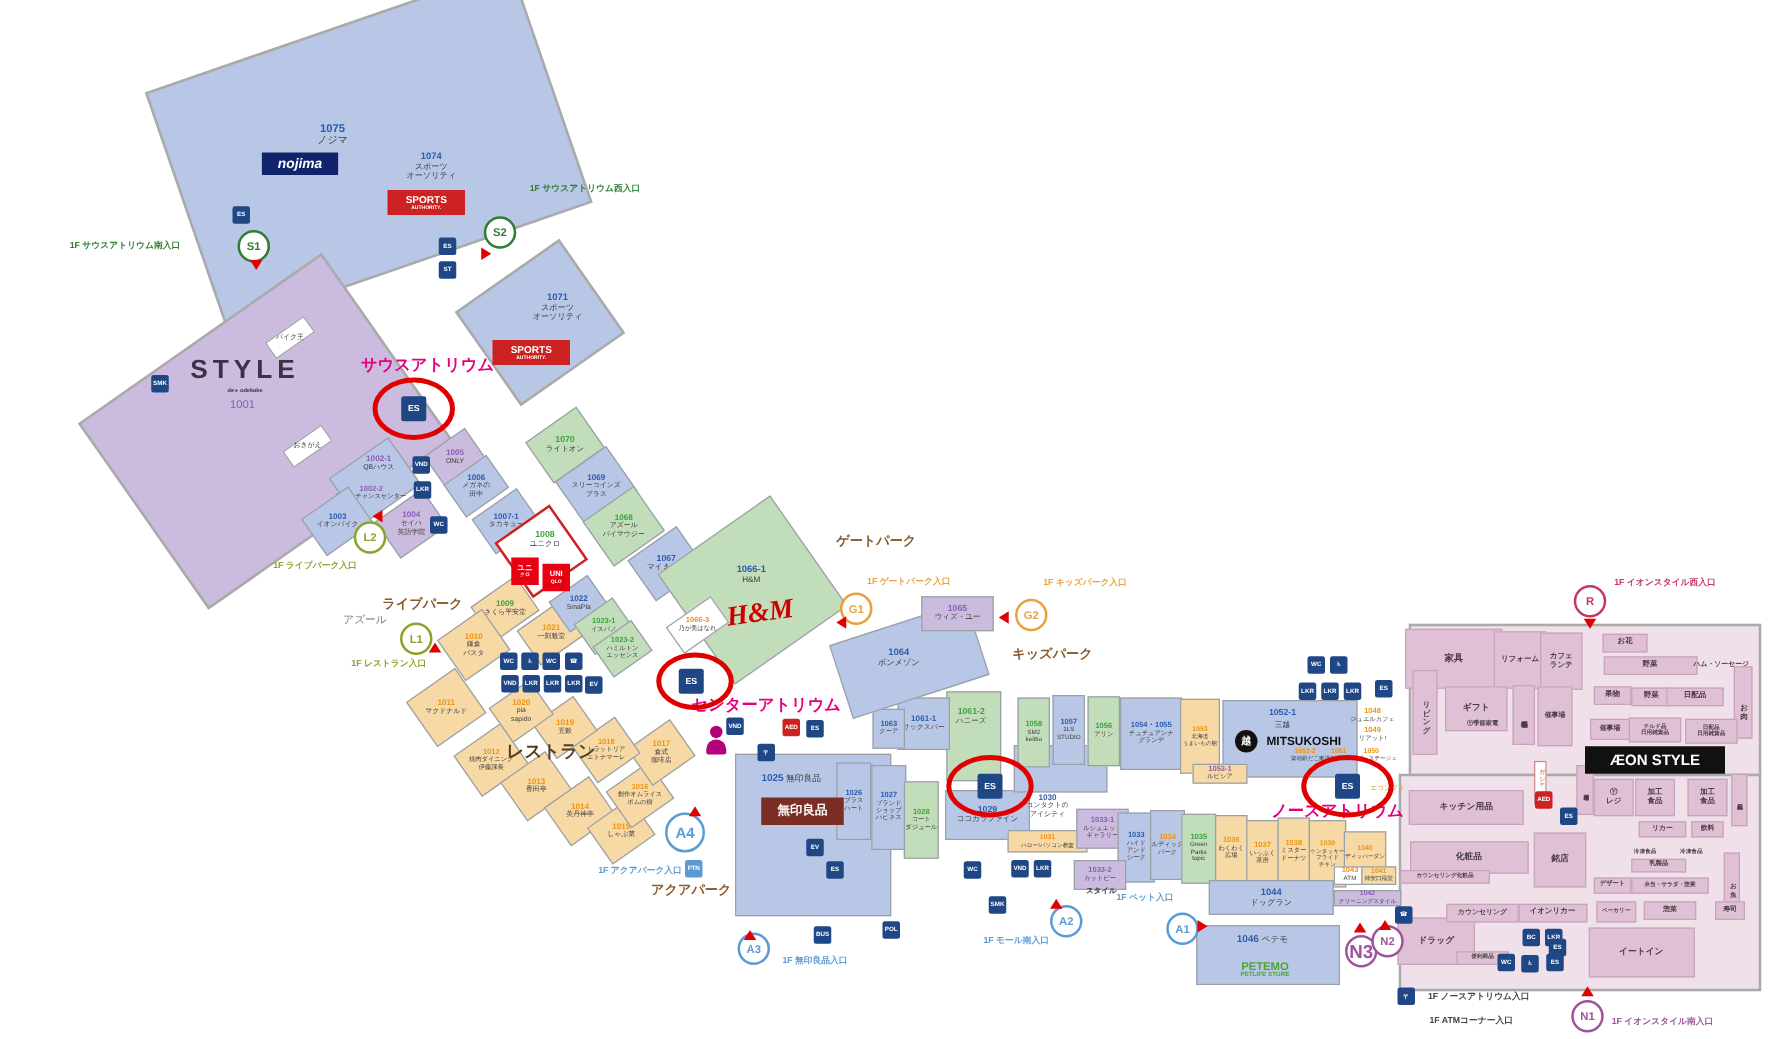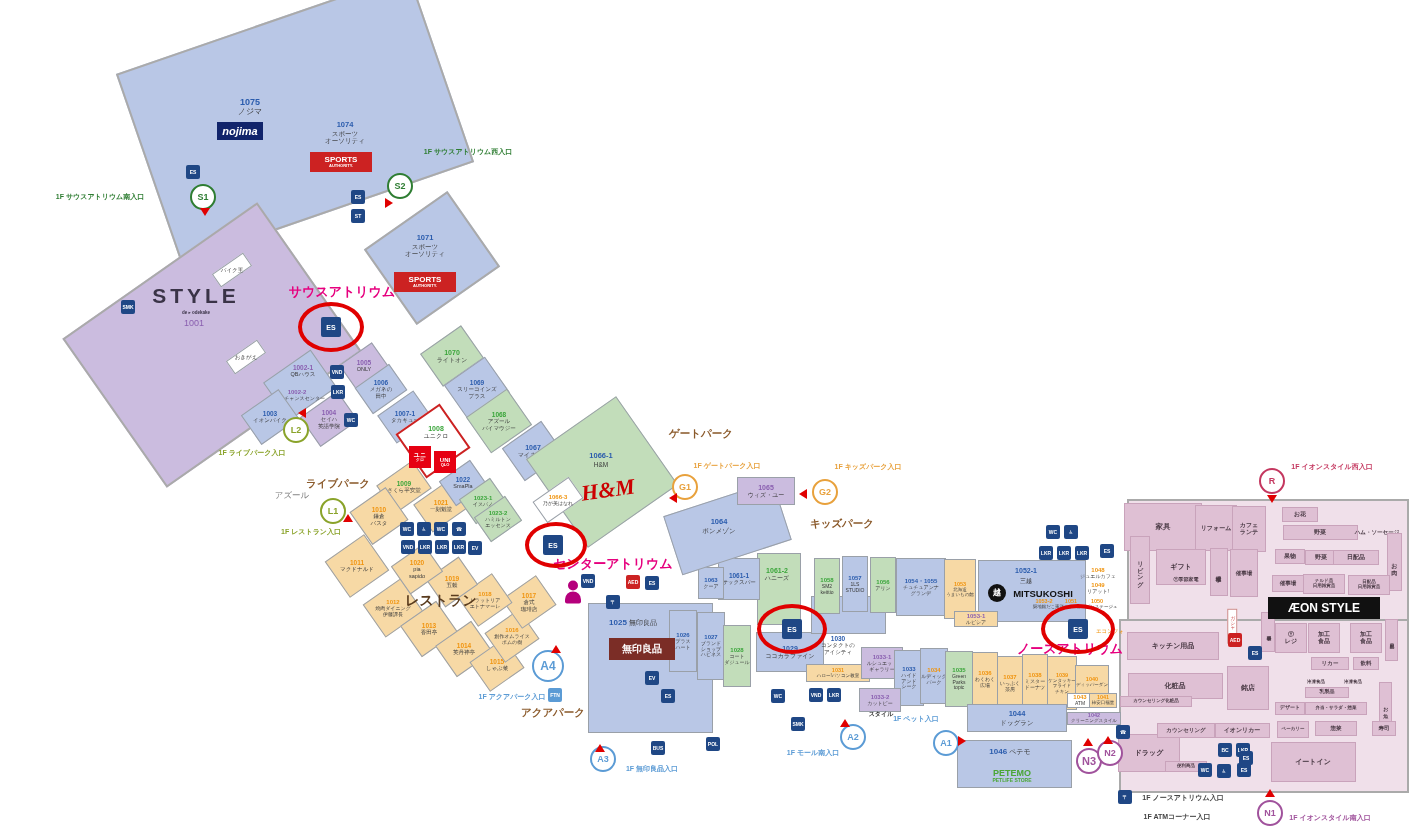--- a/index.html
+++ b/index.html
@@ -26,30 +26,30 @@
 </style>
 </head>
 <body>
 
 <div id="map">
     <div class="blk" style="left: 140px; top: 18px; width: 310px; height: 200px; background: rgb(185, 199, 230); transform: rotate(-19deg); border: 2px solid rgb(170, 170, 170);"></div>
     <div class="blk" style="left: 381px; top: 212px; width: 102px; height: 92px; background: rgb(185, 199, 230); transform: rotate(-35deg); border: 2px solid rgb(170, 170, 170);"></div>
     <div class="blk" style="left: 93px; top: 254px; width: 238px; height: 182px; background: rgb(203, 188, 223); transform: rotate(-35deg); border: 2px solid rgb(170, 170, 170);"></div>
     <div class="blk" style="left: 1127px; top: 499px; width: 282px; height: 122px; background: rgb(240, 224, 234); transform: rotate(0deg); border: 2px solid rgb(170, 170, 170);"></div>
     <div class="blk" style="left: 1119px; top: 619px; width: 290px; height: 174px; background: rgb(240, 224, 234); transform: rotate(0deg); border: 2px solid rgb(170, 170, 170);"></div>
-    <div class="slabel" style="left: 250px; top: 107px; font-size: 8px;">
+    <div class="slabel" style="left: 266px; top: 107px; font-size: 8px;">
       <span class="num" style="color:#2b5cad;font-size:9px;">1075</span>
       <span style="display:block;color:#3a3a3a;">ノジマ</span>
     </div>
     <div class="slabel" style="left: 345px; top: 133px; font-size: 6.5px;">
       <span class="num" style="color:#2b5cad;font-size:7.5px;">1074</span>
       <span style="display:block;color:#3a3a3a;">スポーツ</span>
       <span style="display:block;color:#3a3a3a;">オーソリティ</span>
     </div>
-    <div class="slabel" style="left: 425px; top: 246px; font-size: 6.5px;">
+    <div class="slabel" style="left: 446px; top: 246px; font-size: 6.5px;">
       <span class="num" style="color:#2b5cad;font-size:7.5px;">1071</span>
       <span style="display:block;color:#3a3a3a;">スポーツ</span>
       <span style="display:block;color:#3a3a3a;">オーソリティ</span>
     </div>
     <div class="blk" style="left: 213px; top: 262px; width: 38px; height: 16px; background: rgb(255, 255, 255); transform: rotate(-35deg);"></div>
     <div class="slabel" style="left: 232px; top: 270px; font-size: 5.5px;">
       <span style="display:block;color:#3a3a3a;">バイク王</span>
     </div>
     <div class="blk" style="left: 227px; top: 349px; width: 38px; height: 16px; background: rgb(255, 255, 255); transform: rotate(-35deg);"></div>
     <div class="slabel" style="left: 246px; top: 357px; font-size: 5.5px;">
@@ -610,21 +610,21 @@
     <div class="ring" style="left: 203px; top: 197px; width: 22px; height: 22px; border: 2px solid rgb(46, 125, 50); color: rgb(46, 125, 50); font-size: 9px;">S1</div>
     <div class="ring" style="left: 400px; top: 186px; width: 22px; height: 22px; border: 2px solid rgb(46, 125, 50); color: rgb(46, 125, 50); font-size: 9px;">S2</div>
     <div class="ring" style="left: 296px; top: 430px; width: 22px; height: 22px; border: 2px solid rgb(138, 163, 42); color: rgb(138, 163, 42); font-size: 9px;">L2</div>
     <div class="ring" style="left: 333px; top: 511px; width: 22px; height: 22px; border: 2px solid rgb(138, 163, 42); color: rgb(138, 163, 42); font-size: 9px;">L1</div>
     <div class="ring" style="left: 685px; top: 487px; width: 22px; height: 22px; border: 2px solid rgb(232, 161, 60); color: rgb(232, 161, 60); font-size: 9px;">G1</div>
     <div class="ring" style="left: 825px; top: 492px; width: 22px; height: 22px; border: 2px solid rgb(232, 161, 60); color: rgb(232, 161, 60); font-size: 9px;">G2</div>
     <div class="ring" style="left: 548px; top: 666px; width: 28px; height: 28px; border: 2px solid rgb(91, 155, 213); color: rgb(91, 155, 213); font-size: 12px;">A4</div>
     <div class="ring" style="left: 603px; top: 759px; width: 22px; height: 22px; border: 2px solid rgb(91, 155, 213); color: rgb(91, 155, 213); font-size: 9px;">A3</div>
     <div class="ring" style="left: 853px; top: 737px; width: 22px; height: 22px; border: 2px solid rgb(91, 155, 213); color: rgb(91, 155, 213); font-size: 9px;">A2</div>
     <div class="ring" style="left: 946px; top: 743px; width: 22px; height: 22px; border: 2px solid rgb(91, 155, 213); color: rgb(91, 155, 213); font-size: 9px;">A1</div>
-    <div class="ring" style="left: 1089px; top: 761px; width: 22px; height: 22px; border: 2px solid rgb(160, 82, 156); color: rgb(160, 82, 156); font-size: 11px;">N3</div>
+    <div class="ring" style="left: 1089px; top: 761px; width: 22px; height: 22px; border: 2px solid rgb(160, 82, 156); color: rgb(160, 82, 156); font-size: 15px;">N3</div>
     <div class="ring" style="left: 1110px; top: 753px; width: 22px; height: 22px; border: 2px solid rgb(160, 82, 156); color: rgb(160, 82, 156); font-size: 9px;">N2</div>
     <div class="ring" style="left: 1270px; top: 813px; width: 22px; height: 22px; border: 2px solid rgb(160, 82, 156); color: rgb(160, 82, 156); font-size: 9px;">N1</div>
     <div class="ring" style="left: 1272px; top: 481px; width: 22px; height: 22px; border: 2px solid rgb(196, 55, 95); color: rgb(196, 55, 95); font-size: 9px;">R</div>
     <div class="lbl" style="left: 100px; top: 197px; font-size: 7px; font-weight: bold; color: rgb(46, 125, 50);">1F サウスアトリウム南入口</div>
     <div class="lbl" style="left: 468px; top: 152px; font-size: 7px; font-weight: bold; color: rgb(46, 125, 50);">1F サウスアトリウム西入口</div>
     <div class="lbl" style="left: 252px; top: 453px; font-size: 7px; font-weight: bold; color: rgb(138, 163, 42);">1F ライブパーク入口</div>
     <div class="lbl" style="left: 311px; top: 532px; font-size: 7px; font-weight: bold; color: rgb(138, 163, 42);">1F レストラン入口</div>
     <div class="lbl" style="left: 727px; top: 466px; font-size: 7px; font-weight: bold; color: rgb(232, 161, 60);">1F ゲートパーク入口</div>
     <div class="lbl" style="left: 868px; top: 467px; font-size: 7px; font-weight: bold; color: rgb(232, 161, 60);">1F キッズパーク入口</div>
     <div class="lbl" style="left: 512px; top: 697px; font-size: 7px; font-weight: bold; color: rgb(91, 155, 213);">1F アクアパーク入口</div>
@@ -699,21 +699,21 @@
     <div class="tri" style="left: 673px; top: 498px; transform: translate(-50%, -50%) rotate(90deg);"></div>
     <div class="tri" style="left: 803px; top: 494px; transform: translate(-50%, -50%) rotate(90deg);"></div>
     <div class="tri" style="left: 556px; top: 649px; transform: translate(-50%, -50%) rotate(180deg);"></div>
     <div class="tri" style="left: 600px; top: 748px; transform: translate(-50%, -50%) rotate(180deg);"></div>
     <div class="tri" style="left: 845px; top: 723px; transform: translate(-50%, -50%) rotate(180deg);"></div>
     <div class="tri" style="left: 962px; top: 741px; transform: translate(-50%, -50%) rotate(-90deg);"></div>
     <div class="tri" style="left: 1088px; top: 742px; transform: translate(-50%, -50%) rotate(180deg);"></div>
     <div class="tri" style="left: 1108px; top: 740px; transform: translate(-50%, -50%) rotate(180deg);"></div>
     <div class="tri" style="left: 1270px; top: 793px; transform: translate(-50%, -50%) rotate(180deg);"></div>
     <div class="tri" style="left: 1272px; top: 499px; transform: translate(-50%, -50%) rotate(0deg);"></div>
-    <div class="logo" style="left: 240px; top: 131px; width: 46px; height: 18px; background: rgb(17, 36, 107); color: rgb(255, 255, 255); font-size: 11px; font-weight: bold; font-style: italic;">
+    <div class="logo" style="left: 240px; top: 131px; width: 61px; height: 18px; background: rgb(17, 36, 107); color: rgb(255, 255, 255); font-size: 11px; font-weight: bold; font-style: italic;">
       <span>nojima</span>
     </div>
     <div class="logo" style="left: 341px; top: 162px; width: 62px; height: 20px; background: rgb(204, 34, 34); color: rgb(255, 255, 255); font-size: 8px; font-weight: bold;">
       <span>SPORTS</span>
       <span style="font-size:4px;">AUTHORITY.</span>
     </div>
     <div class="logo" style="left: 425px; top: 282px; width: 62px; height: 20px; background: rgb(204, 34, 34); color: rgb(255, 255, 255); font-size: 8px; font-weight: bold;">
       <span>SPORTS</span>
       <span style="font-size:4px;">AUTHORITY.</span>
     </div>

